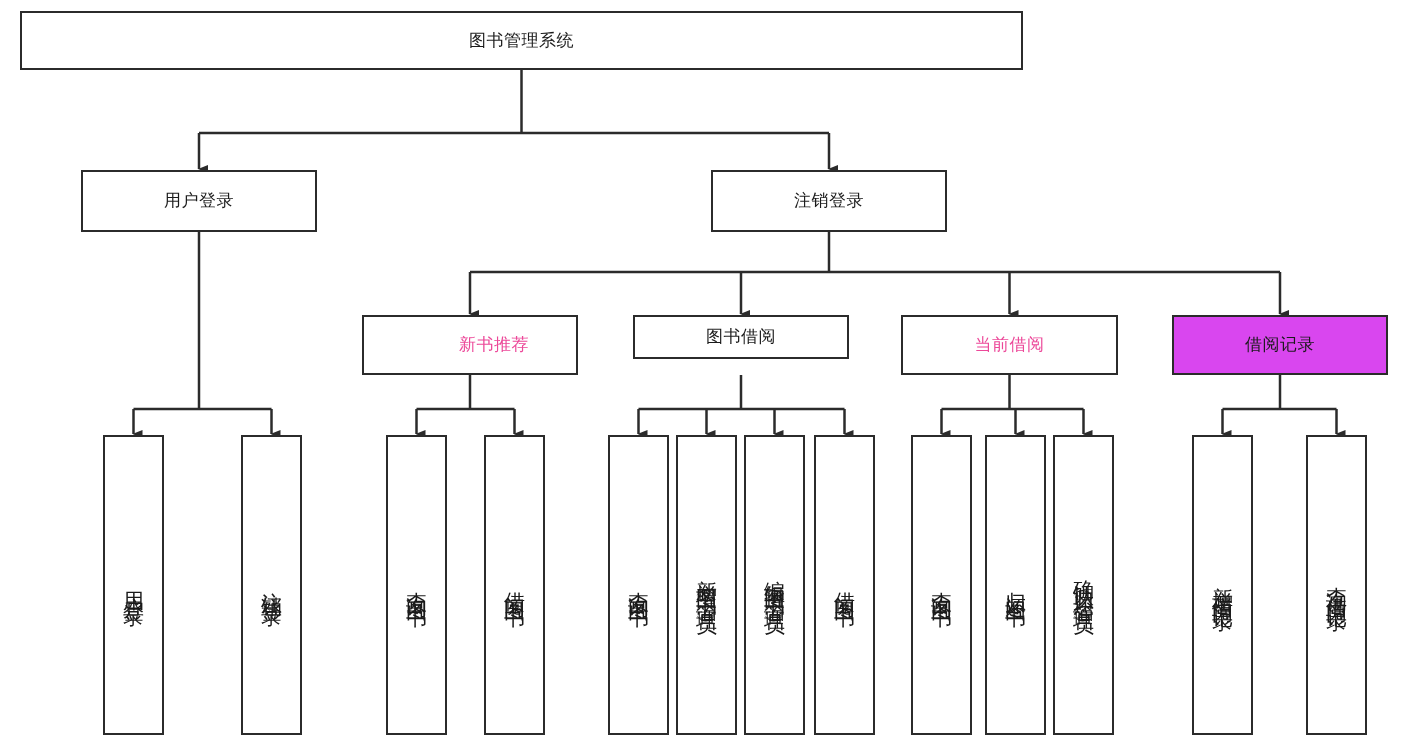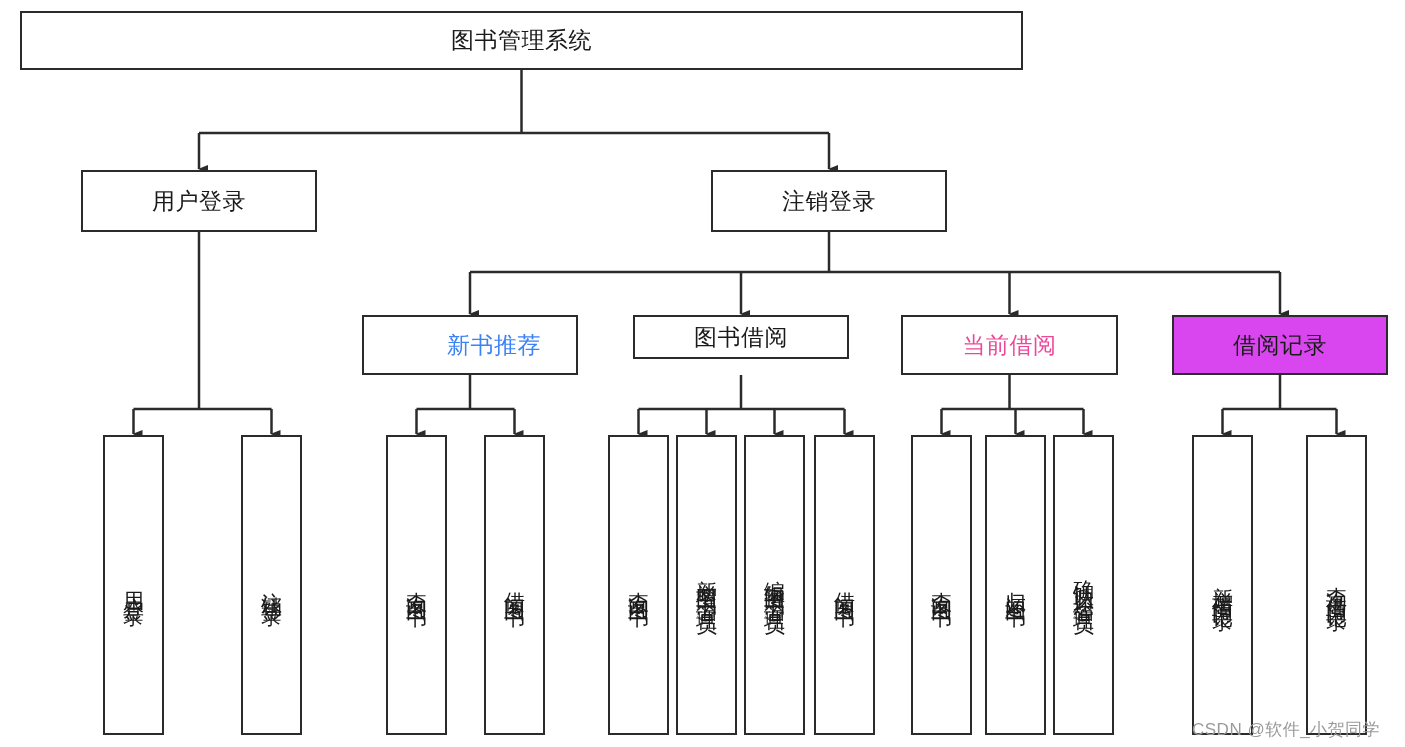--- a/index.html
+++ b/index.html
@@ -22,21 +22,21 @@
   .node-box {
     position: absolute;
     box-sizing: border-box;
     background: #ffffff;
     border: 2.5px solid #2b2b2b;
     display: flex;
     align-items: center;
     justify-content: center;
   }
   .node-label-h {
-    font-size: 23px;
+    font-size: 17px;
     color: #1a1a1a;
     line-height: 1.15;
     letter-spacing: 0.5px;
     white-space: nowrap;
   }
   .node-label-v {
     font-size: 21px;
     color: #1a1a1a;
     writing-mode: vertical-rl;
     text-orientation: upright;
@@ -111,21 +111,21 @@
       <div class="node-box" style="left: 20px; top: 11px; width: 1003px; height: 59px; border-color: rgb(43, 43, 43); background: rgb(255, 255, 255);">
         <span class="node-label-h" style="color: rgb(26, 26, 26);">图书管理系统</span>
       </div>
       <div class="node-box" style="left: 81px; top: 170px; width: 236px; height: 62px; border-color: rgb(43, 43, 43); background: rgb(255, 255, 255);">
         <span class="node-label-h" style="color: rgb(26, 26, 26);">用户登录</span>
       </div>
       <div class="node-box" style="left: 711px; top: 170px; width: 236px; height: 62px; border-color: rgb(43, 43, 43); background: rgb(255, 255, 255);">
         <span class="node-label-h" style="color: rgb(26, 26, 26);">注销登录</span>
       </div>
       <div class="node-box" style="left: 362px; top: 315px; width: 216px; height: 60px; border-color: rgb(43, 43, 43); background: rgb(255, 255, 255);">
-        <span class="node-label-h" style="color: #3b82f6; margin-left: 48px;">新书推荐</span>
+        <span class="node-label-h" style="color: #ec4899; margin-left: 48px;">新书推荐</span>
       </div>
       <div class="node-box" style="left: 633px; top: 315px; width: 216px; height: 44px; border-color: rgb(43, 43, 43); background: rgb(255, 255, 255);">
         <span class="node-label-h" style="color: rgb(26, 26, 26);">图书借阅</span>
       </div>
       <div class="node-box" style="left: 901px; top: 315px; width: 217px; height: 60px; border-color: rgb(43, 43, 43); background: rgb(255, 255, 255);">
         <span class="node-label-h" style="color: #ec4899;">当前借阅</span>
       </div>
       <div class="node-box" style="left: 1172px; top: 315px; width: 216px; height: 60px; border-color: rgb(43, 43, 43); background: #d946ef;">
         <span class="node-label-h" style="color: rgb(26, 26, 26);">借阅记录</span>
       </div>
@@ -163,14 +163,13 @@
         <span class="node-label-v" style="color: rgb(26, 26, 26);">确认归还（管理员）</span>
       </div>
       <div class="node-box" style="left: 1192px; top: 435px; width: 61px; height: 300px; border-color: rgb(43, 43, 43); background: rgb(255, 255, 255);">
         <span class="node-label-v" style="color: rgb(26, 26, 26);">新增借阅记录</span>
       </div>
       <div class="node-box" style="left: 1306px; top: 435px; width: 61px; height: 300px; border-color: rgb(43, 43, 43); background: rgb(255, 255, 255);">
         <span class="node-label-v" style="color: rgb(26, 26, 26);">查询借阅记录</span>
       </div>
     </div>
 
-  <div class="watermark" style="left: 1192px; top: 718px; color: rgb(154, 154, 154);">CSDN @软件_小贺同学</div>
 </div>
 
 </body></html>

